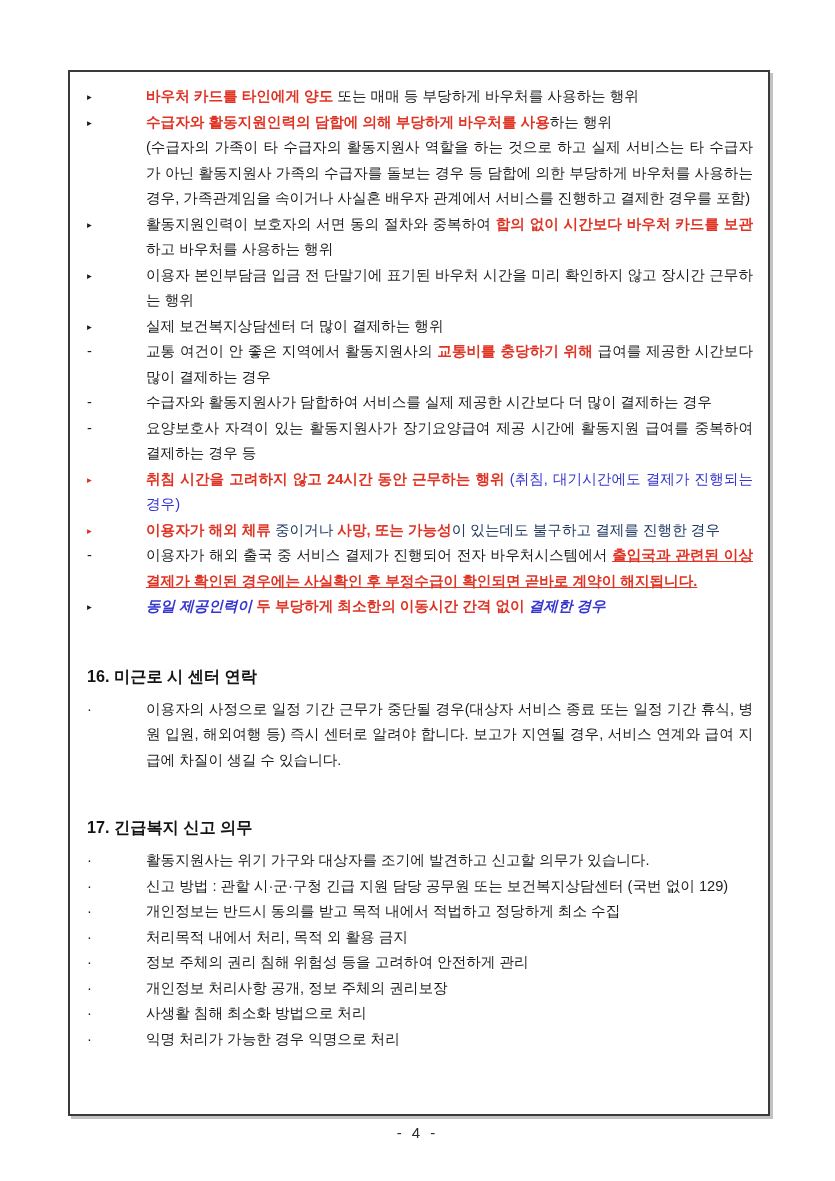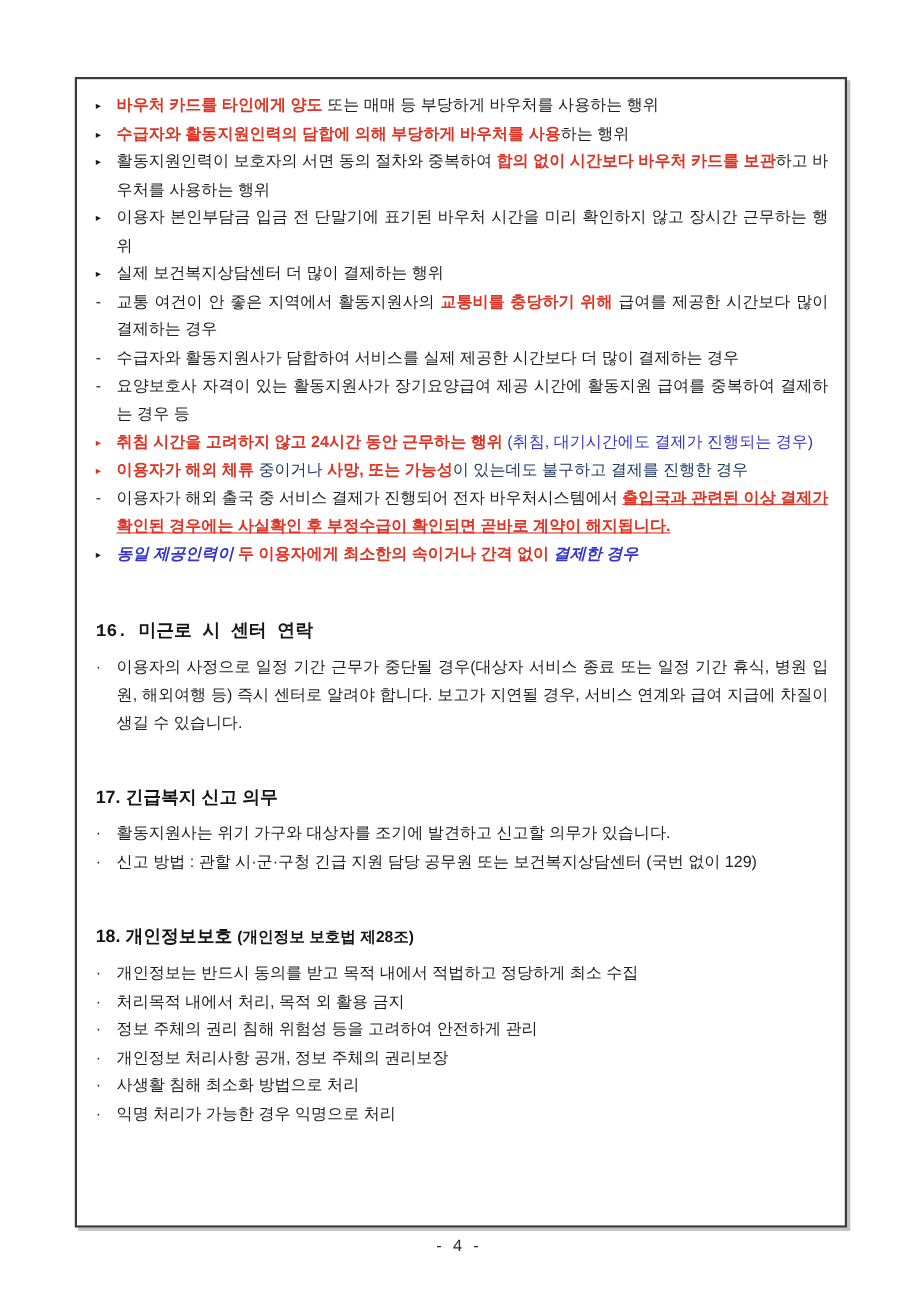--- a/index.html
+++ b/index.html
@@ -7,46 +7,50 @@
   .page{position:relative;width:835px;height:1181px;background:#ffffff;overflow:hidden;}
   .content-box{
     position:absolute;left:68px;top:70px;width:702px;height:1046px;
     box-sizing:border-box;background:#ffffff;border:2px solid #3a3a3a;
     box-shadow:3px 3px 0 rgba(120,120,120,.45);
     padding:12px 15px 12px 17px;overflow:hidden;
   }
   .line{display:flex;font-size:14.6px;line-height:25.5px;color:#1d1d1d;}
   .marker{flex:0 0 19px;color:#1d1d1d;}
   .marker.bullet{font-size:9.5px;}
-  .text{flex:1;text-align:justify;}
+  .text{flex:1;text-align:justify;margin-left:40px;}
   .seg-plain{color:#1d1d1d;}
   .seg-red-bold{color:var(--red);font-weight:bold;}
   .seg-red-bold-underline{color:var(--red);font-weight:bold;text-decoration:underline;}
   .seg-blue{color:var(--blue);}
   .seg-blue-bold{color:var(--blue);font-weight:bold;font-style:italic;}
   .seg-navy-bold{color:var(--navy);font-weight:normal;}
   .seg-heading{color:#141414;}
   .seg-heading-sub{color:#141414;font-size:14.2px;}
   .heading{font-size:16.2px;font-weight:bold;color:#141414;margin:42px 0 9px 0;line-height:24px;}
-  .heading.first{margin-top:44px;font-family:Liberation Mono, monospace;}
+  .heading.first{margin-top:44px;}
   .footer{position:absolute;left:0;right:0;top:1124px;text-align:center;
     font-size:15px;color:#2a2a2a;letter-spacing:3px;}
 </style>
 </head>
 <body>
 
 <div class="page">
   <div class="content-box" id="content-box">
       <div class="line">
         <span class="marker bullet">▸</span>
         <span class="text"><span class="seg-red-bold">바우처 카드를 타인에게 양도</span><span class="seg-plain"> 또는 매매 등 부당하게 바우처를 사용하는 행위</span></span>
       </div>
       <div class="line">
         <span class="marker bullet">▸</span>
         <span class="text"><span class="seg-red-bold">수급자와 활동지원인력의 담합에 의해 부당하게 바우처를 사용</span><span class="seg-plain">하는 행위</span></span>
+      </div>
+      <div class="line">
+        <span class="marker"></span>
+        <span class="text"><span class="seg-plain">(수급자의 가족이 타 수급자의 활동지원사 역할을 하는 것으로 하고 실제 서비스는 타 수급자가 아닌 활동지원사 가족의 수급자를 돌보는 경우 등 담합에 의한 부당하게 바우처를 사용하는 경우, 가족관계임을 속이거나 사실혼 배우자 관계에서 서비스를 진행하고 결제한 경우를 포함)</span></span>
       </div>
       <div class="line">
         <span class="marker bullet">▸</span>
         <span class="text"><span class="seg-plain">활동지원인력이 보호자의 서면 동의 절차와 중복하여 </span><span class="seg-red-bold">합의 없이 시간보다 바우처 카드를 보관</span><span class="seg-plain">하고 바우처를 사용하는 행위</span></span>
       </div>
       <div class="line">
         <span class="marker bullet">▸</span>
         <span class="text"><span class="seg-plain">이용자 본인부담금 입금 전 단말기에 표기된 바우처 시간을 미리 확인하지 않고 장시간 근무하는 행위</span></span>
       </div>
       <div class="line">
@@ -72,37 +76,36 @@
       <div class="line">
         <span class="marker bullet seg-red-bold">▸</span>
         <span class="text"><span class="seg-red-bold">이용자가 해외 체류</span><span class="seg-navy-bold"> 중이거나 </span><span class="seg-red-bold">사망, 또는 가능성</span><span class="seg-navy-bold">이 있는데도 불구하고 결제를 진행한 경우</span></span>
       </div>
       <div class="line">
         <span class="marker">-</span>
         <span class="text"><span class="seg-plain">이용자가 해외 출국 중 서비스 결제가 진행되어 전자 바우처시스템에서 </span><span class="seg-red-bold-underline">출입국과 관련된 이상 결제가 확인된 경우에는 사실확인 후 부정수급이 확인되면 곧바로 계약이 해지됩니다.</span></span>
       </div>
       <div class="line">
         <span class="marker bullet">▸</span>
-        <span class="text"><span class="seg-blue-bold">동일 제공인력이</span><span class="seg-red-bold"> 두 이용자에게 최소한의 속이거나 간격 없이</span><span class="seg-blue-bold"> 결제한 경우</span></span>
+        <span class="text"><span class="seg-blue-bold">동일 제공인력이</span><span class="seg-red-bold"> 두 부당하게 최소한의 이동시간 간격 없이</span><span class="seg-blue-bold"> 결제한 경우</span></span>
       </div>
       <div class="heading first"><span class="seg-heading">16. 미근로 시 센터 연락</span></div>
       <div class="line">
         <span class="marker">·</span>
         <span class="text"><span class="seg-plain">이용자의 사정으로 일정 기간 근무가 중단될 경우(대상자 서비스 종료 또는 일정 기간 휴식, 병원 입원, 해외여행 등) 즉시 센터로 알려야 합니다. 보고가 지연될 경우, 서비스 연계와 급여 지급에 차질이 생길 수 있습니다.</span></span>
       </div>
       <div class="heading"><span class="seg-heading">17. 긴급복지 신고 의무</span></div>
       <div class="line">
         <span class="marker">·</span>
         <span class="text"><span class="seg-plain">활동지원사는 위기 가구와 대상자를 조기에 발견하고 신고할 의무가 있습니다.</span></span>
       </div>
       <div class="line">
         <span class="marker">·</span>
         <span class="text"><span class="seg-plain">신고 방법 : 관할 시·군·구청 긴급 지원 담당 공무원 또는 보건복지상담센터 (국번 없이 129)</span></span>
       </div>
-      <div class="heading"><span class="seg-heading">18. 개인정보보호 </span><span class="seg-heading-sub">(개인정보 보호법 제28조)</span></div>
       <div class="line">
         <span class="marker">·</span>
         <span class="text"><span class="seg-plain">개인정보는 반드시 동의를 받고 목적 내에서 적법하고 정당하게 최소 수집</span></span>
       </div>
       <div class="line">
         <span class="marker">·</span>
         <span class="text"><span class="seg-plain">처리목적 내에서 처리, 목적 외 활용 금지</span></span>
       </div>
       <div class="line">
         <span class="marker">·</span>

